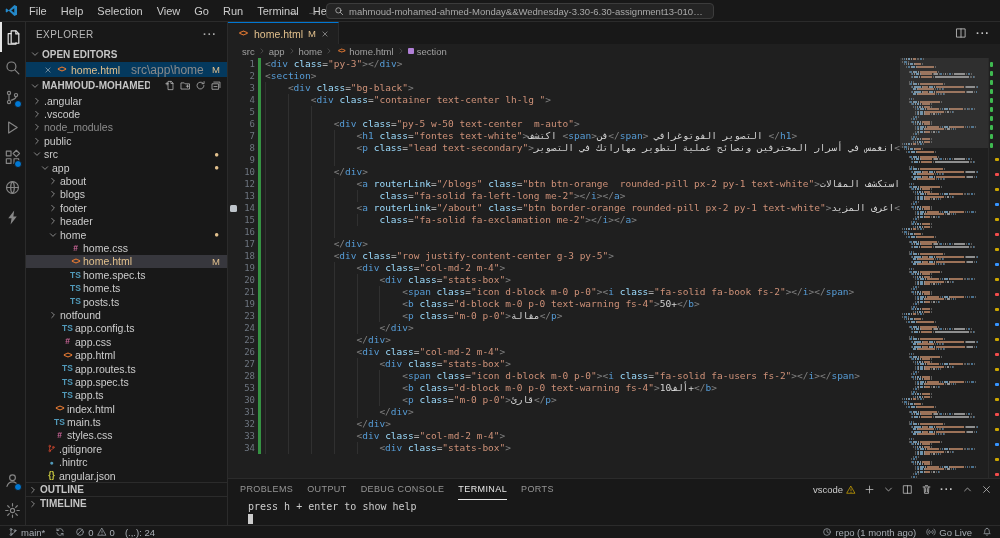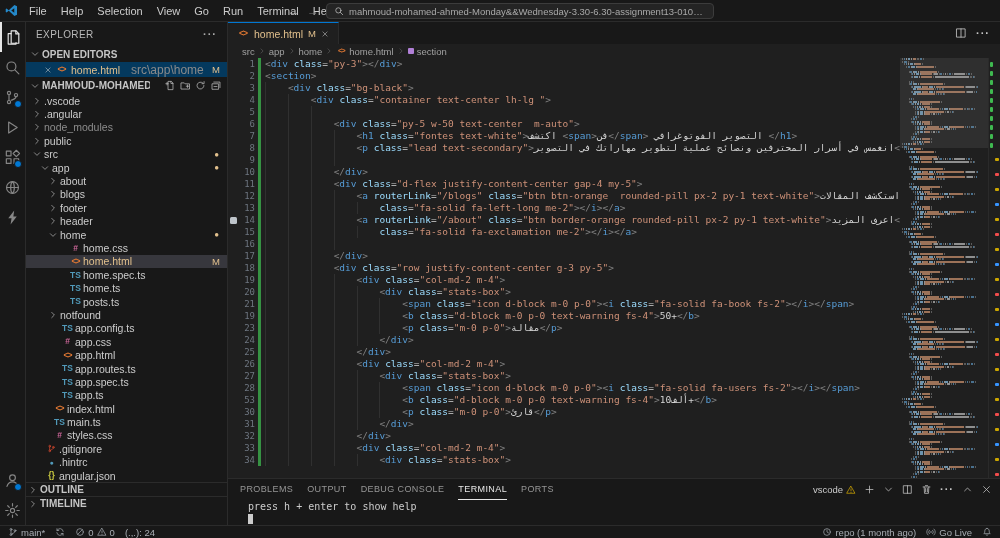--- a/index.html
+++ b/index.html
@@ -328,29 +328,29 @@
             </span>
           </span>
       </div>
       <div class="tree" id="file-tree">
           <div class="tree-row" style="padding-left:4px">
             <span class="chev ic">
               <svg viewBox="0 0 16 16" aria-hidden="true">
                 <path d="M6 3.8L10.2 8 6 12.2" fill="none" stroke="currentColor" stroke-width="1.1" stroke-linecap="round" stroke-linejoin="round"></path>
               </svg>
             </span>
-            <span class="tree-label">.vscode</span>
+            <span class="tree-label">.angular</span>
           </div>
           <div class="tree-row" style="padding-left:4px">
             <span class="chev ic">
               <svg viewBox="0 0 16 16" aria-hidden="true">
                 <path d="M6 3.8L10.2 8 6 12.2" fill="none" stroke="currentColor" stroke-width="1.1" stroke-linecap="round" stroke-linejoin="round"></path>
               </svg>
             </span>
-            <span class="tree-label">.angular</span>
+            <span class="tree-label">.vscode</span>
           </div>
           <div class="tree-row dim" style="padding-left:4px">
             <span class="chev ic">
               <svg viewBox="0 0 16 16" aria-hidden="true">
                 <path d="M6 3.8L10.2 8 6 12.2" fill="none" stroke="currentColor" stroke-width="1.1" stroke-linecap="round" stroke-linejoin="round"></path>
               </svg>
             </span>
             <span class="tree-label">node_modules</span>
           </div>
           <div class="tree-row" style="padding-left:4px">
@@ -647,25 +647,20 @@
             </div>
             <div class="code-line">
               <span class="gutter">9</span>
               <span class="gitbar"></span>
               <span class="txt"><span class="guide"></span><span class="guide"></span><span class="guide"></span><span class="guide"></span></span>
             </div>
             <div class="code-line">
               <span class="gutter">10</span>
               <span class="gitbar"></span>
               <span class="txt"><span class="guide"></span><span class="guide"></span><span class="guide"></span><span class="tk-pu">&lt;/</span><span class="tk-tg">div</span><span class="tk-pu">&gt;</span></span>
-            </div>
-            <div class="code-line">
-              <span class="gutter">11</span>
-              <span class="gitbar"></span>
-              <span class="txt"><span class="guide"></span><span class="guide"></span><span class="guide"></span><span class="tk-pu">&lt;</span><span class="tk-tg">div</span><span class="tk-tx"> </span><span class="tk-at">class</span><span class="tk-tx">=</span><span class="tk-st">"d-flex justify-content-center gap-4 my-5"</span><span class="tk-pu">&gt;</span></span>
             </div>
             <div class="code-line">
               <span class="gutter">12</span>
               <span class="gitbar"></span>
               <span class="txt"><span class="guide"></span><span class="guide"></span><span class="guide"></span><span class="guide"></span><span class="tk-pu">&lt;</span><span class="tk-tg">a</span><span class="tk-tx"> </span><span class="tk-at">routerLink</span><span class="tk-tx">=</span><span class="tk-st">"/blogs"</span><span class="tk-tx"> </span><span class="tk-at">class</span><span class="tk-tx">=</span><span class="tk-st">"btn btn-orange  rounded-pill px-2 py-1 text-white"</span><span class="tk-pu">&gt;</span><span class="tk-tx">استكشف المقالات</span><span class="tk-pu">&lt;</span><span class="tk-tg">i</span></span>
             </div>
             <div class="code-line">
               <span class="gutter">13</span>
               <span class="gitbar"></span>
               <span class="txt"><span class="guide"></span><span class="guide"></span><span class="guide"></span><span class="guide"></span><span class="guide"></span><span class="tk-at">class</span><span class="tk-tx">=</span><span class="tk-st">"fa-solid fa-left-long me-2"</span><span class="tk-pu">&gt;&lt;/</span><span class="tk-tg">i</span><span class="tk-pu">&gt;&lt;/</span><span class="tk-tg">a</span><span class="tk-pu">&gt;</span></span>

